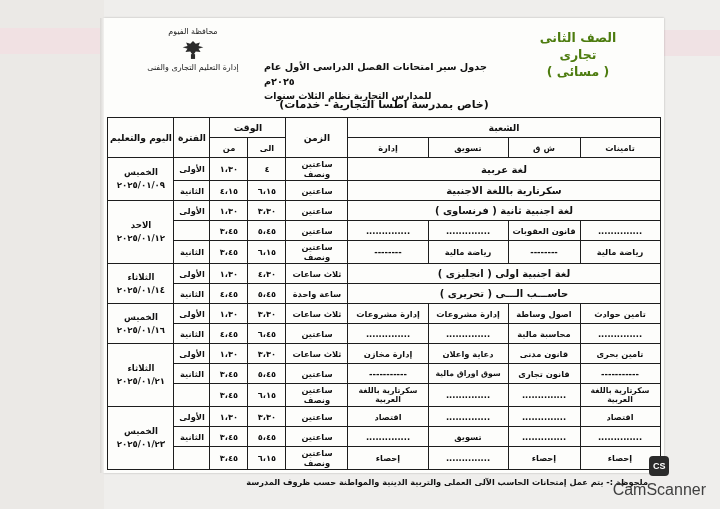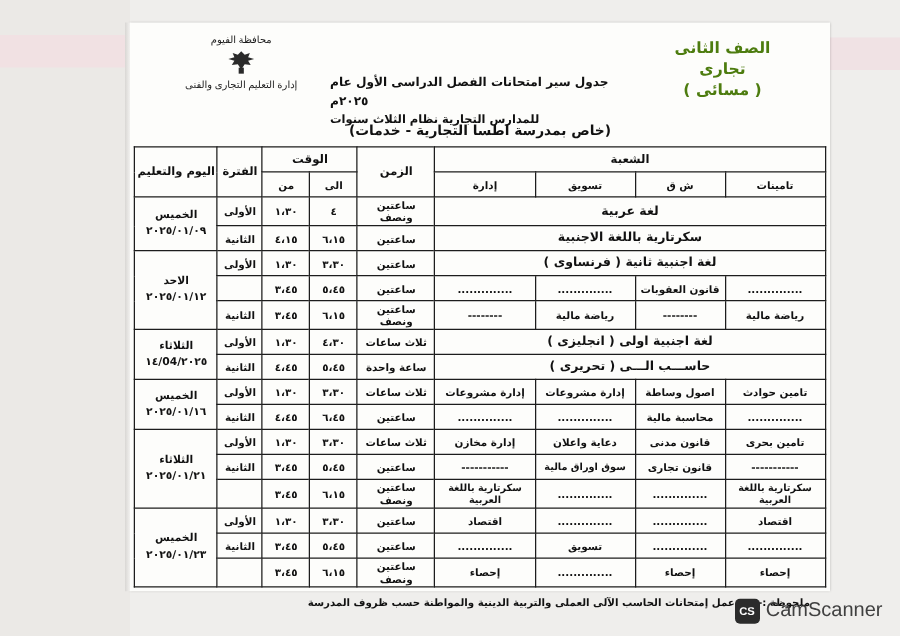--- a/index.html
+++ b/index.html
@@ -72,21 +72,20 @@
   .hdr-mid .l2 { font-size: 9.2px; }
   .hdr-right {
     position: absolute;
     left: 14px;
     top: 8px;
     width: 150px;
     text-align: center;
     font-size: 8px;
     color: #1c1c1c;
     line-height: 1.5;
-    font-family: Liberation Serif, serif;
   }
   .crest {
     display: block;
     margin: 1px auto 1px;
     width: 28px;
     height: 22px;
   }
   .sub-title {
     text-align: center;
     font-size: 11px;
@@ -129,20 +128,21 @@
   }
 
   
   .cs {
     position: absolute;
     right: 14px;
     bottom: 10px;
     display: flex;
     align-items: center;
     gap: 5px;
+    flex-direction: column;
   }
   .cs-badge {
     width: 20px;
     height: 20px;
     background: #2b2b2b;
     color: #fff;
     border-radius: 4px;
     font-size: 9px;
     font-weight: bold;
     display: flex;
@@ -289,21 +289,21 @@
             <td>الثانية</td>
           </tr>
           <tr>
             <td colspan="4" class="wide-span">لغة اجنبية اولى ( انجليزى )</td>
             <td>ثلاث ساعات</td>
             <td>٤،٣٠</td>
             <td>١،٣٠</td>
             <td>الأولى</td>
             <td rowspan="2" class="day-cell">
               <div>الثلاثاء</div>
-              <div>٢٠٢٥/04/١٤</div>
+              <div>٢٠٢٥/٠١/١٤</div>
             </td>
           </tr>
           <tr>
             <td colspan="4" class="wide-span">حاســـب الـــى ( تحريرى )</td>
             <td>ساعة واحدة</td>
             <td>٥،٤٥</td>
             <td>٤،٤٥</td>
             <td>الثانية</td>
           </tr>
           <tr>

